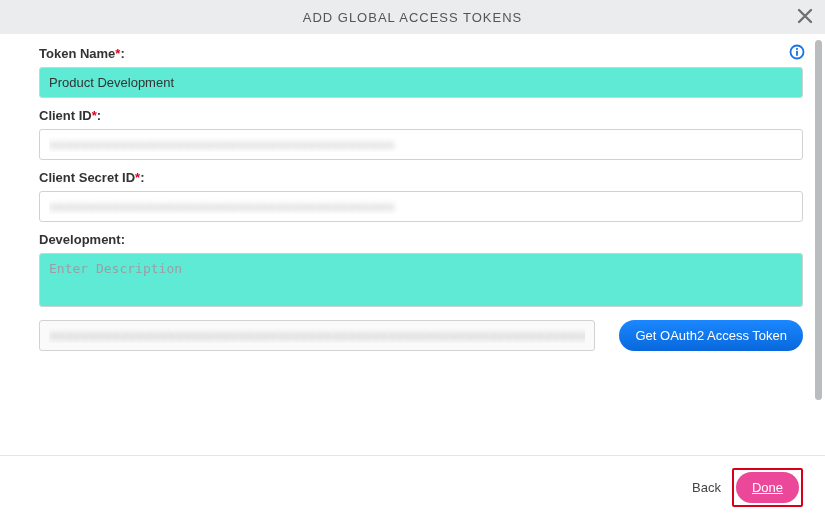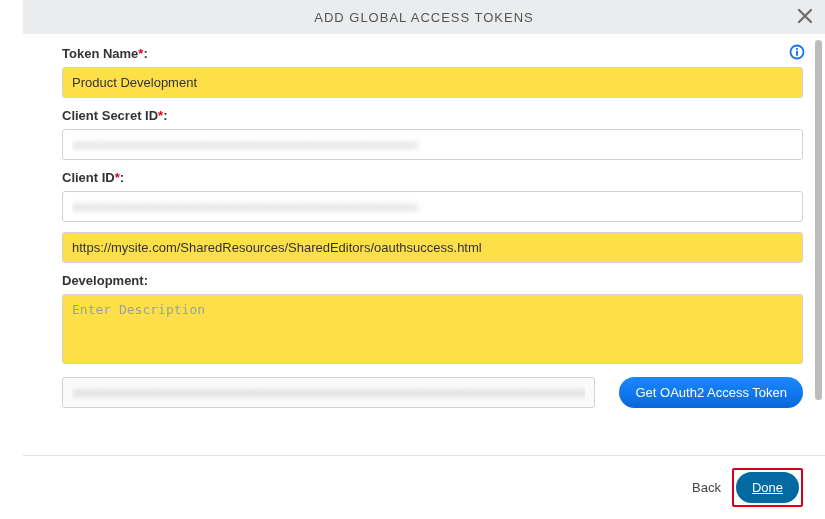--- a/index.html
+++ b/index.html
@@ -1,43 +1,43 @@
 <!DOCTYPE html>
 <html><head>
 <meta charset="utf-8">
 <style>
   * { box-sizing: border-box; }
   html, body { margin: 0; padding: 0; font-family: Arial, Helvetica, sans-serif; font-size: 13px; color: #333; }
-  .modal { width: 825px; height: 519px; background: #fff; position: relative; display: flex; flex-direction: column; padding-left: 23px; }
+  .modal { width: 825px; height: 519px; background: #fff; position: relative; display: flex; flex-direction: column; }
   .modal-header { background: #ebeced; height: 34px; display: flex; align-items: center; justify-content: center; position: relative; color: #555; letter-spacing: 1px; font-size: 13px; font-weight: 500; }
   .modal-header .close { position: absolute; right: 10px; top: 6px; color: #707070; cursor: pointer; }
   .modal-body { flex: 1; padding: 12px 22px 0 22px; overflow: hidden; position: relative; }
   .info-icon { position: absolute; top: 10px; right: 20px; color: #1473e6; }
   .form-group { margin-bottom: 10px; margin-left: 17px; }
   .form-label { font-size: 13px; color: #333; margin-bottom: 6px; display: block; font-weight: 600; }
   .req { color: #d9001b; font-weight: bold; }
   .form-control {
     width: 100%; border: 1px solid #d0d3d6; border-radius: 3px; padding: 7px 9px;
-    font-size: 13px; color: #333; background: #fde047; outline: none;
+    font-size: 13px; color: #333; background: #5eead4; outline: none;
   }
   .form-control::placeholder { color: #9a9fa5; }
-  textarea.form-control { height: 70px; resize: none; }
+  textarea.form-control { height: 54px; resize: none; }
   .blurred {
     color: rgba(0,0,0,0); text-shadow: 0 0 6px rgba(120,120,120,0.45);
     background-color: #fff;
   }
   .blurred.disabled { background-color: #fafafa; }
   .oauth-row { display: flex; align-items: center; gap: 24px; }
   .oauth-row .form-control { flex: 1; }
   .btn {
     border: none; border-radius: 16px; padding: 8px 16px; font-size: 13px; cursor: pointer;
     font-weight: 500; display: inline-flex; align-items: center; justify-content: center;
   }
   .btn-primary { background: #0d6efd; background: linear-gradient(#1b87ff,#0868db); color: #fff; }
-  .btn-primary.big { background: #0369a1; text-decoration: underline; }
+  .btn-primary.big { background: #ec4899; text-decoration: underline; }
   .modal-footer {
     border-top: 1px solid #e3e5e7; padding: 12px 22px; display: flex; justify-content: flex-end; align-items: center; gap: 11px;
   }
   .footer-link { color: #444; font-size: 13px; cursor: pointer; }
   .highlight-box { border: 2px solid #d7001a; padding: 2px; border-radius: 2px; display: inline-flex; }
   .scroll-indicator {
     position: absolute; right: 3px; top: 40px; width: 7px; height: 360px;
     background: #babcbe; border-radius: 4px;
   }
   .colon { }
@@ -65,31 +65,30 @@
           <rect x="7.1" y="4" width="1.8" height="1.8" fill="currentColor"></rect>
         </svg>
     </span>
 
     <div class="form-group">
       <label class="form-label"><span>Token Name</span><span class="req">*</span><span class="colon">:</span></label>
       <input type="text" class="form-control" value="Product Development" style="">
     </div>
 
     <div class="form-group">
+      <label class="form-label"><span>Client ID</span><span class="req">*</span><span class="colon">:</span></label>
+      <input type="text" class="form-control blurred" value="●●●●●●●●●●●●●●●●●●●●●●●●●●●●●●●●●●●●●●●●●●●●" style="">
+    </div>
+
+    <div class="form-group">
       <label class="form-label"><span>Client Secret ID</span><span class="req">*</span><span class="colon">:</span></label>
       <input type="text" class="form-control blurred" value="●●●●●●●●●●●●●●●●●●●●●●●●●●●●●●●●●●●●●●●●●●●●" style="">
     </div>
 
     <div class="form-group">
-      <label class="form-label"><span>Client ID</span><span class="req">*</span><span class="colon">:</span></label>
-      <input type="text" class="form-control blurred" value="●●●●●●●●●●●●●●●●●●●●●●●●●●●●●●●●●●●●●●●●●●●●" style="">
-    </div>
-
-    <div class="form-group">
-      <input type="text" class="form-control" value="https://mysite.com/SharedResources/SharedEditors/oauthsuccess.html" style="">
     </div>
 
     <div class="form-group">
       <label class="form-label"><span>Development</span><span class="colon">:</span></label>
       <textarea class="form-control" placeholder="Enter Description" style=""></textarea>
     </div>
 
     <div class="form-group">
       <div class="oauth-row">
         <input type="text" class="form-control blurred disabled" readonly="" style="max-width: 560px;" value="●●●●●●●●●●●●●●●●●●●●●●●●●●●●●●●●●●●●●●●●●●●●●●●●●●●●●●●●●●●●●●●●●●●●●●●●●●●●●●●●●">

